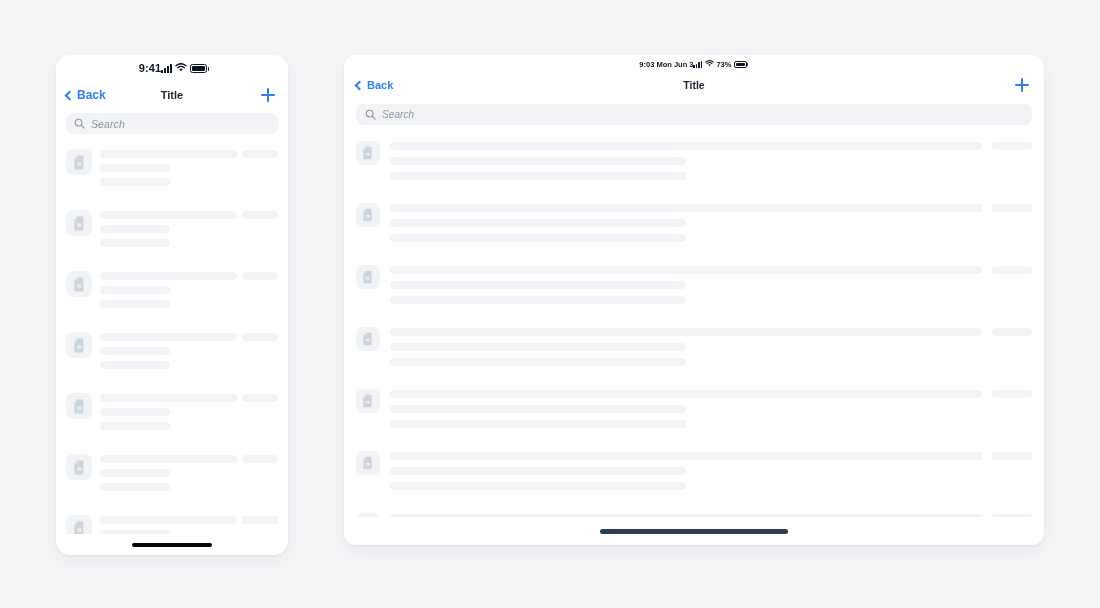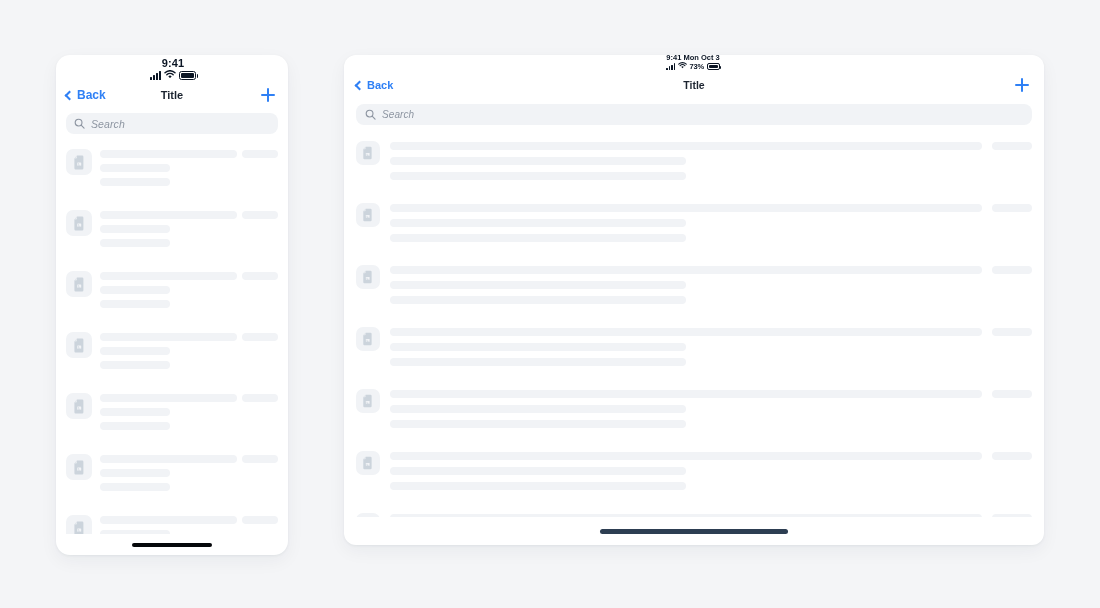--- a/index.html
+++ b/index.html
@@ -44,23 +44,22 @@
     width: 700px;
     height: 490px;
     border-radius: 12px;
     box-shadow: 0 1px 3px rgba(20,30,50,0.055), 0 6px 18px rgba(20,30,50,0.05);
   }
 
   
   .statusbar {
     display: flex;
     align-items: center;
-    justify-content: flex-end;
+    justify-content: center;
     color: #0b1524;
-    flex-direction: column;
   }
 
   .phone .statusbar {
     height: 26px;
     padding: 0 14px 0 16px;
     font-size: 11px;
     font-weight: bold;
     letter-spacing: 0.1px;
   }
 
@@ -476,21 +475,21 @@
         <div class="row-trail"></div>
       </div>
     </div>
 
     <div class="home-indicator"></div>
   </div>
 
   <div class="device tablet">
 
     <div class="statusbar">
-      <span class="status-clock">9:41 Mon Oct 3</span>
+      <span class="status-clock">9:03 Mon Jun 3</span>
       <span class="status-right">
         <span class="ico-signal">
             <i></i>
             <i></i>
             <i></i>
             <i></i>
           </span>
         <span class="ico-wifi">
           <svg width="9" height="7" viewBox="0 0 12 9">
             <path d="M6 8.2 4.3 6.3a2.4 2.4 0 0 1 3.4 0L6 8.2z" fill="#0b1524"></path>

